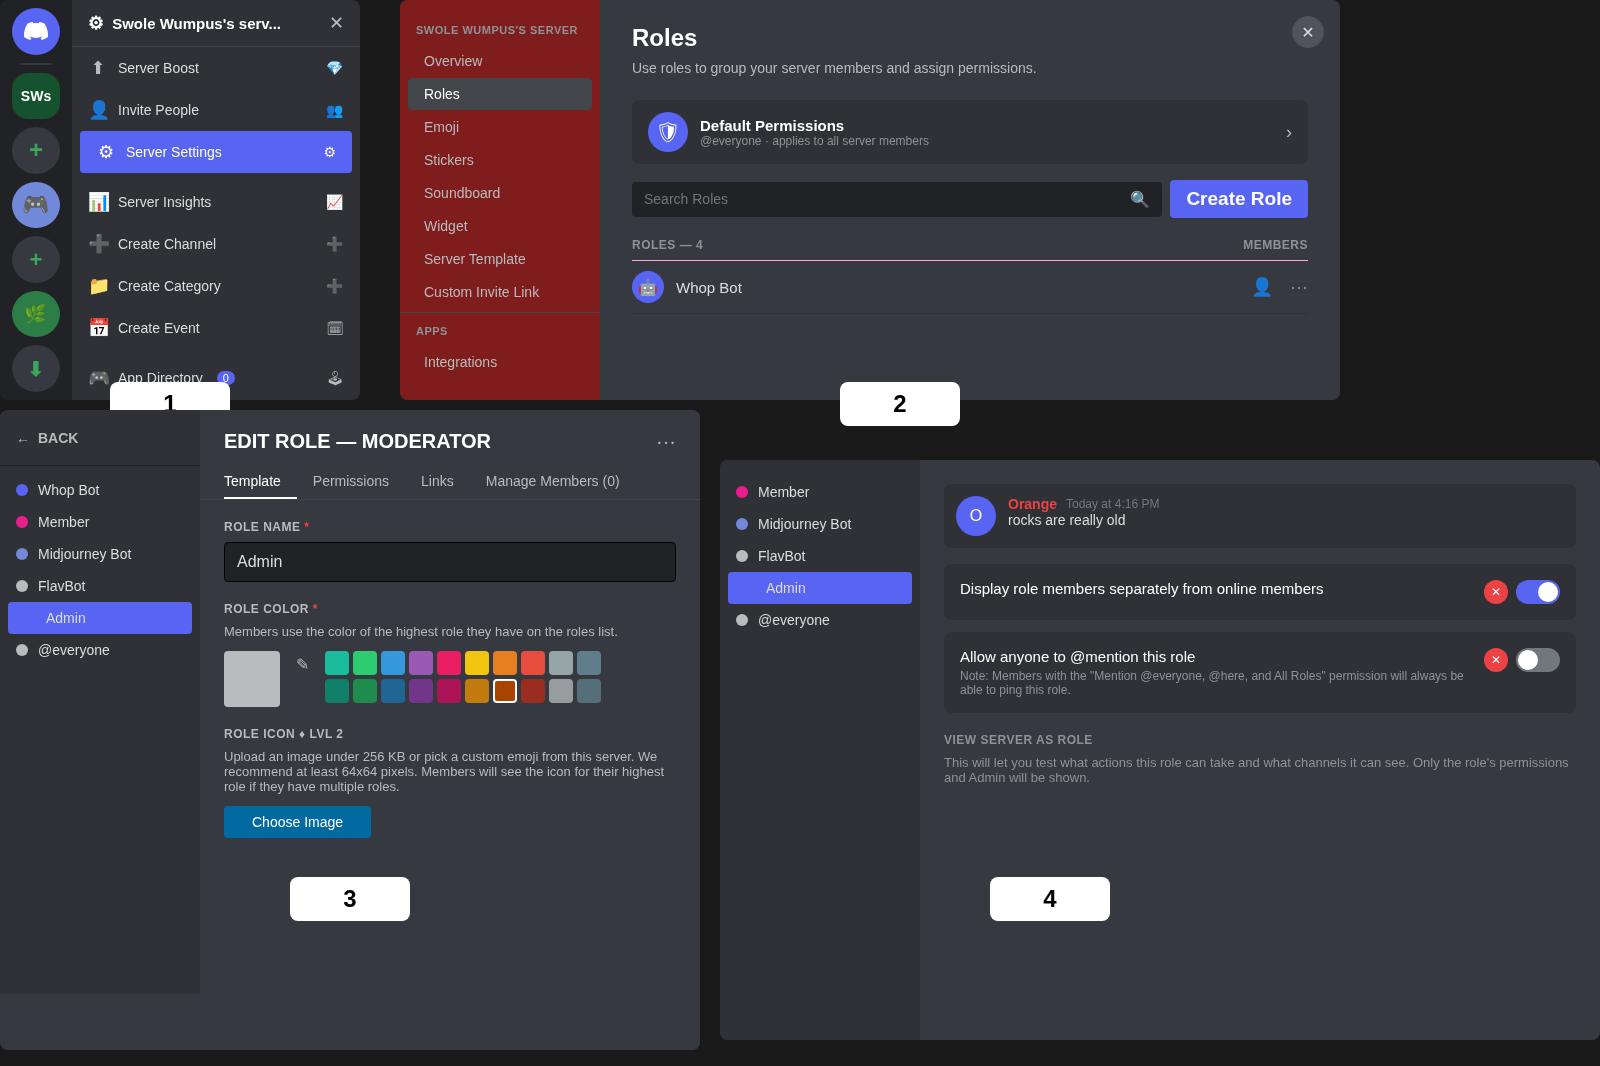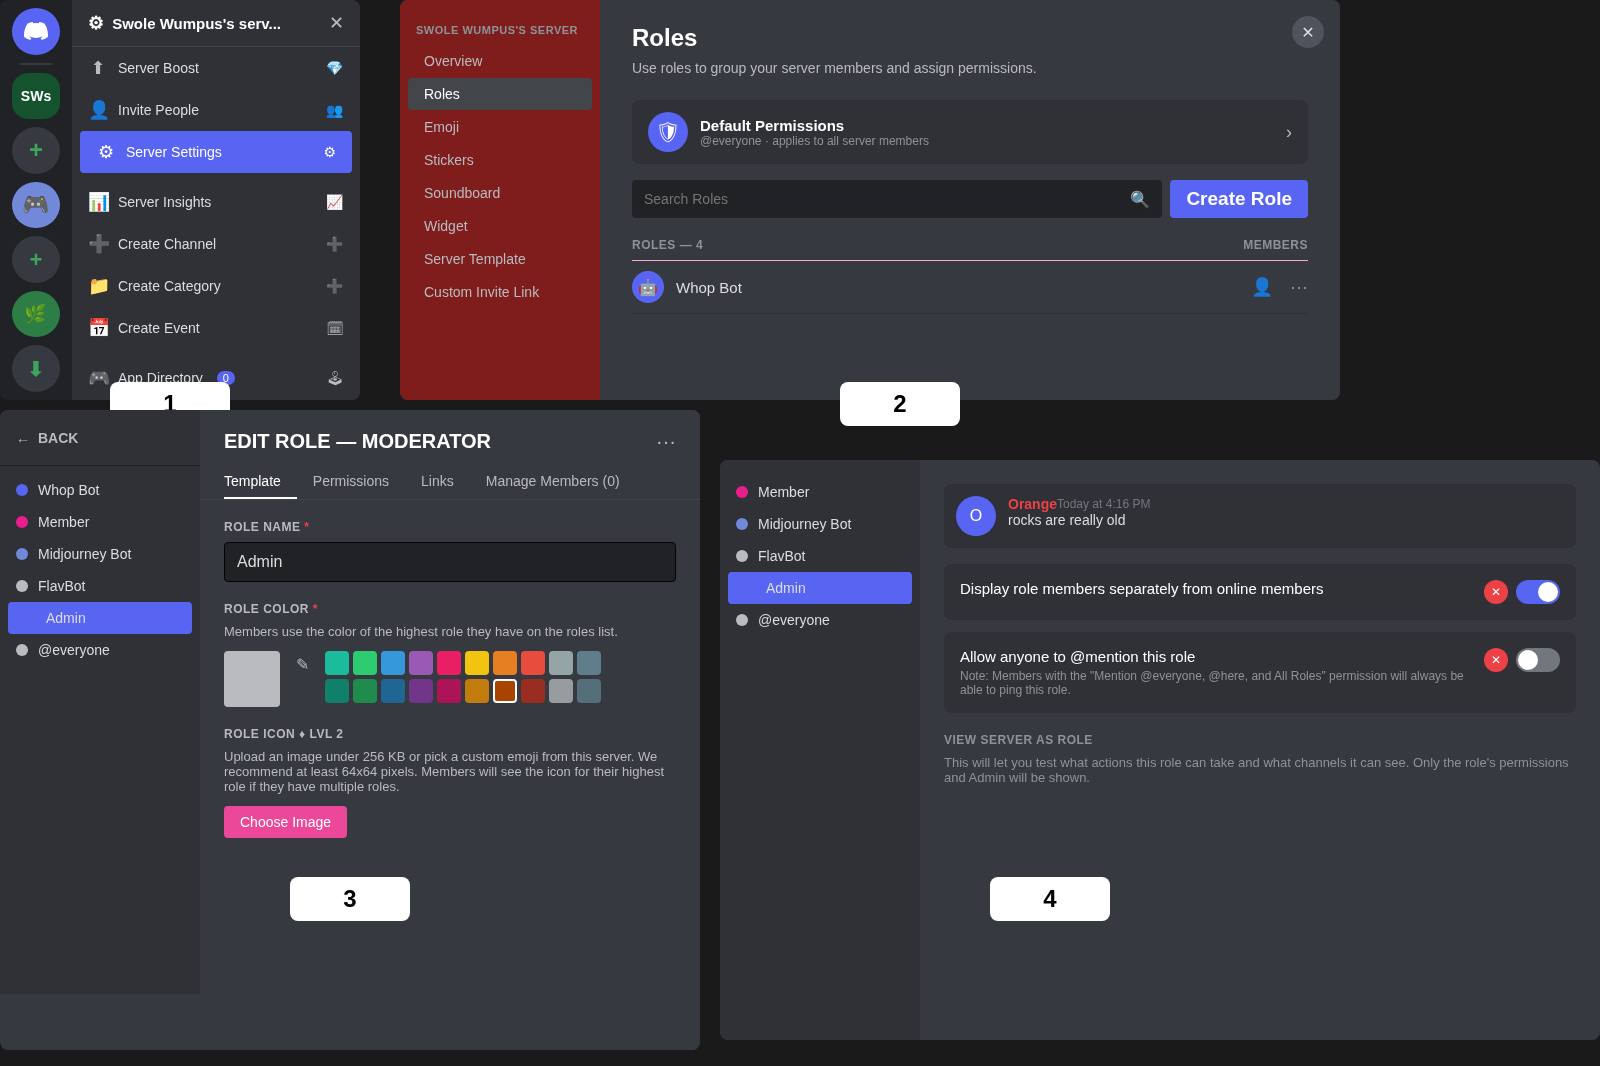--- a/index.html
+++ b/index.html
@@ -635,20 +635,21 @@
       text-transform: uppercase;
       letter-spacing: 0.5px;
       padding: 8px 0 4px;
     }
 
     
     .search-create-row {
       display: flex;
       gap: 8px;
       margin-bottom: 12px;
+      align-items: center;
     }
 
     .search-create-row .search-bar {
       flex: 1;
       margin-bottom: 0;
     }
 
     .settings-sidebar-apps {
       padding: 4px 0 0;
       border-top: 1px solid #42454a;
@@ -791,20 +792,26 @@
       <span>Soundboard</span>
     </div>
     <div class="settings-sidebar-item">
       <span>Widget</span>
     </div>
     <div class="settings-sidebar-item">
       <span>Server Template</span>
     </div>
     <div class="settings-sidebar-item">
       <span>Custom Invite Link</span>
+    </div>
+    <div class="settings-sidebar-apps">
+      <div class="settings-sidebar-header">APPS</div>
+      <div class="settings-sidebar-item">
+        <span>Integrations</span>
+      </div>
     </div>
   </div>
 
   <div class="settings-content">
     <h1 class="settings-title">Roles</h1>
     <p class="settings-description">Use roles to group your server members and assign permissions.</p>
 
     <div class="default-perms-item">
       <div class="default-perms-left">
         <div class="default-perms-icon">🛡</div>
@@ -958,21 +965,21 @@
               </div>
             </div>
           </div>
         </div>
 
         <div class="form-section">
           <div class="form-label">
             <span>ROLE ICON ♦ LVL 2</span>
           </div>
           <p class="color-desc">Upload an image under 256 KB or pick a custom emoji from this server. We recommend at least 64x64 pixels. Members will see the icon for their highest role if they have multiple roles.</p>
-          <button style="background:#ec4899;border:none;color:#ffffff;padding:8px 16px;border-radius:4px;cursor:pointer;font-size:14px;">
+          <button style="background:#0369a1;border:none;color:#ffffff;padding:8px 28px;border-radius:4px;cursor:pointer;font-size:14px;">
             <span>Choose Image</span>
           </button>
         </div>
       </div>
     </div>
   </div>
 </div>
 
 <div class="step-badge" style="bottom: 145px; left: 290px; width: 120px;">
   <span>3</span>
@@ -1003,21 +1010,21 @@
     </div>
   </div>
 
   <div class="panel4-right">
 
     <div style="display:flex;align-items:flex-start;gap:12px;margin-bottom:16px;background:#2f3136;border-radius:8px;padding:12px;">
       <div style="width:40px;height:40px;background:#5865f2;border-radius:50%;display:flex;align-items:center;justify-content:center;">
         <span style="font-size:16px;color:white;">O</span>
       </div>
       <div>
-        <div style="display:flex;align-items:center;gap:0;">
+        <div style="display:flex;align-items:center;gap:9px;">
           <span style="color:#ed4245;font-weight:600;font-size:14px;">Orange</span>
           <span style="color:#72767d;font-size:12px;">Today at 4:16 PM</span>
         </div>
         <p style="color:#dcddde;font-size:14px;">rocks are really old</p>
       </div>
     </div>
 
     <div class="toggle-row">
       <div class="toggle-text">
         <h4>Display role members separately from online members</h4>

